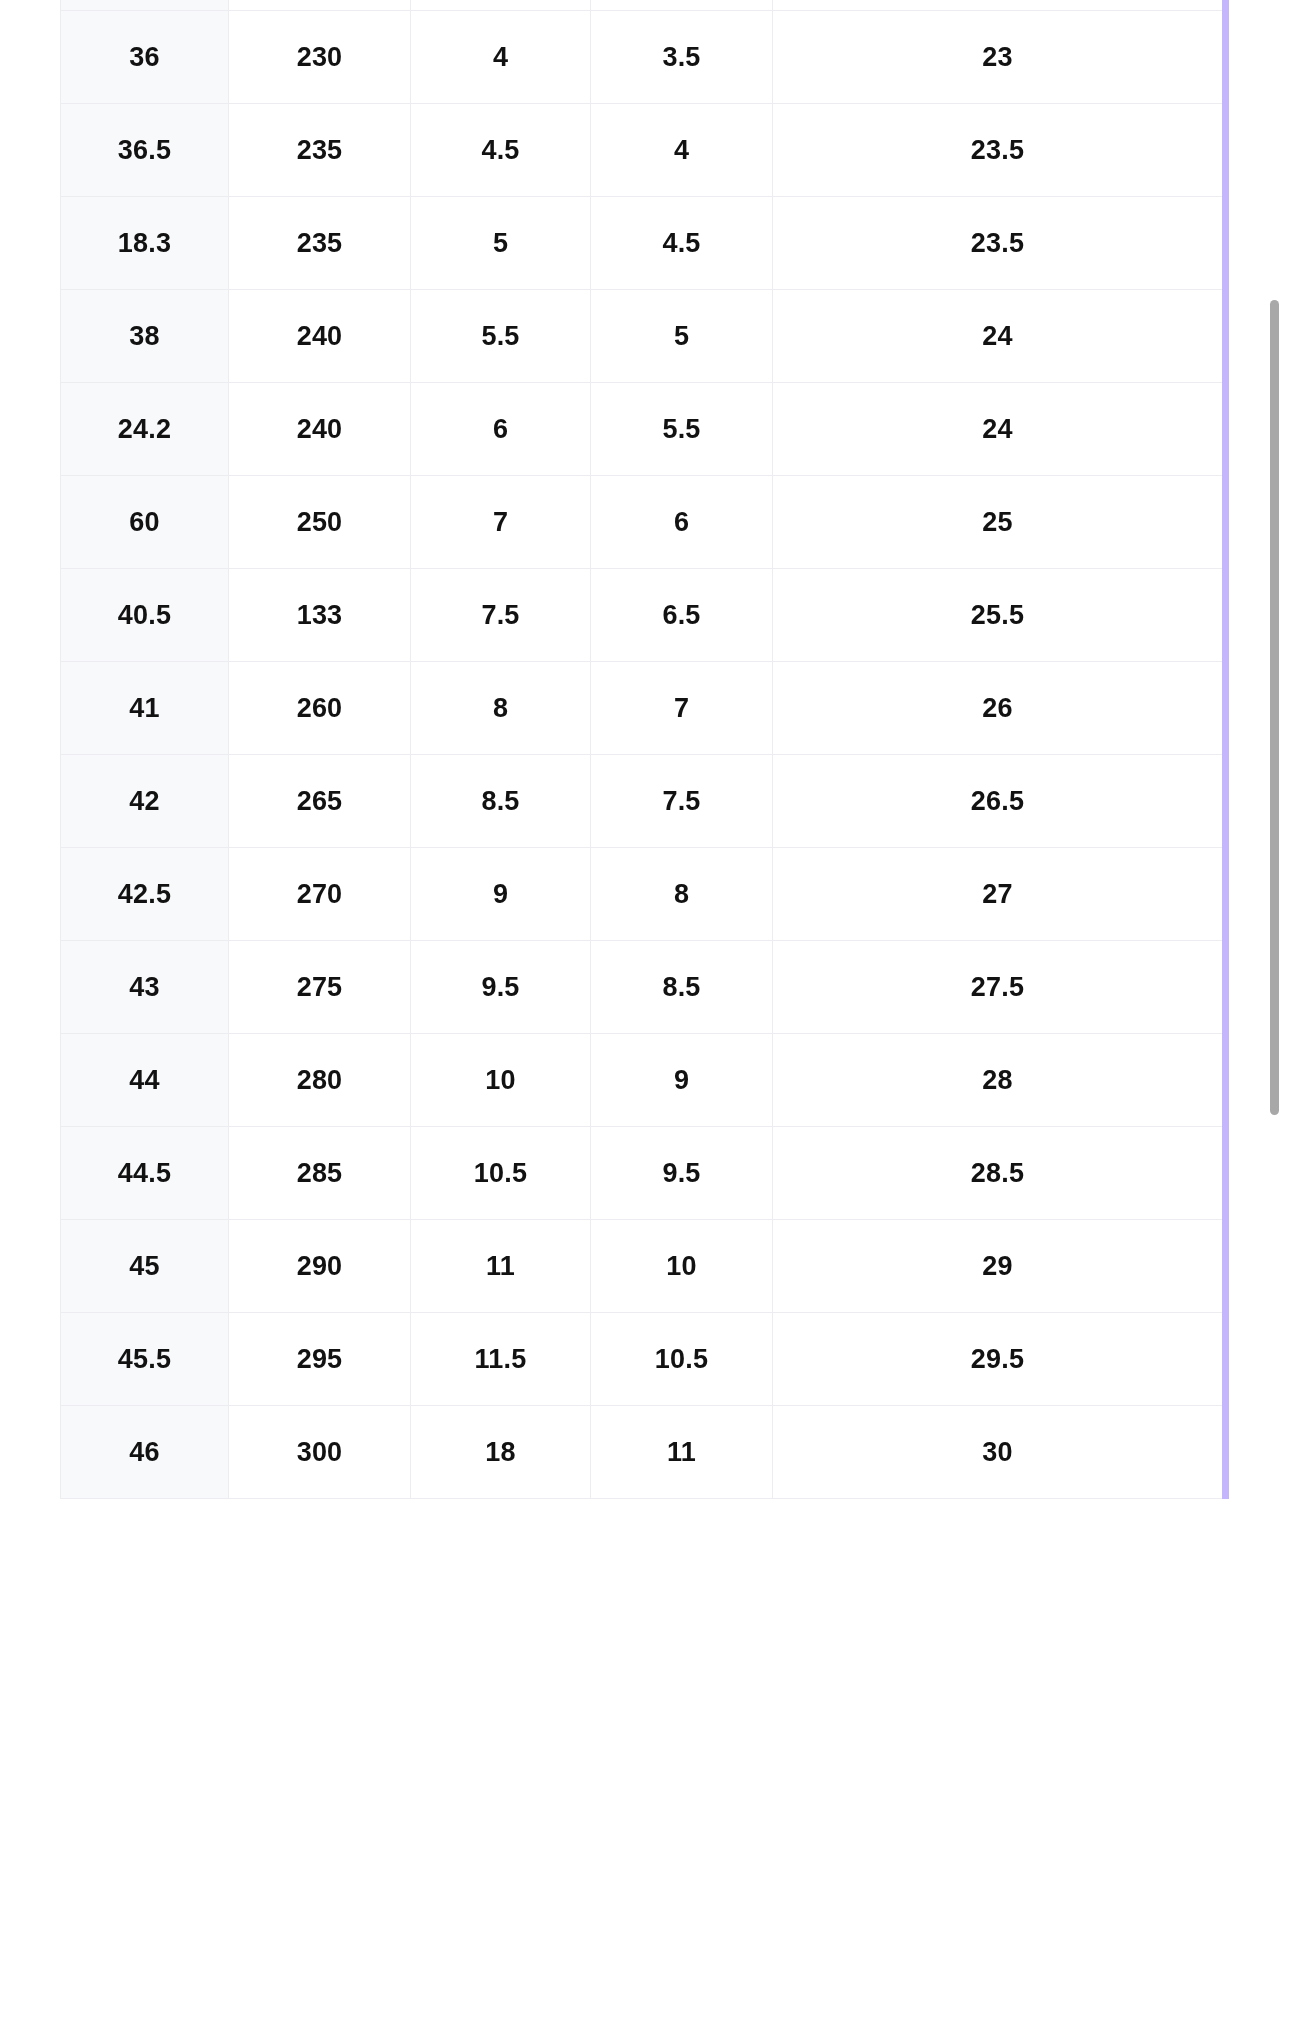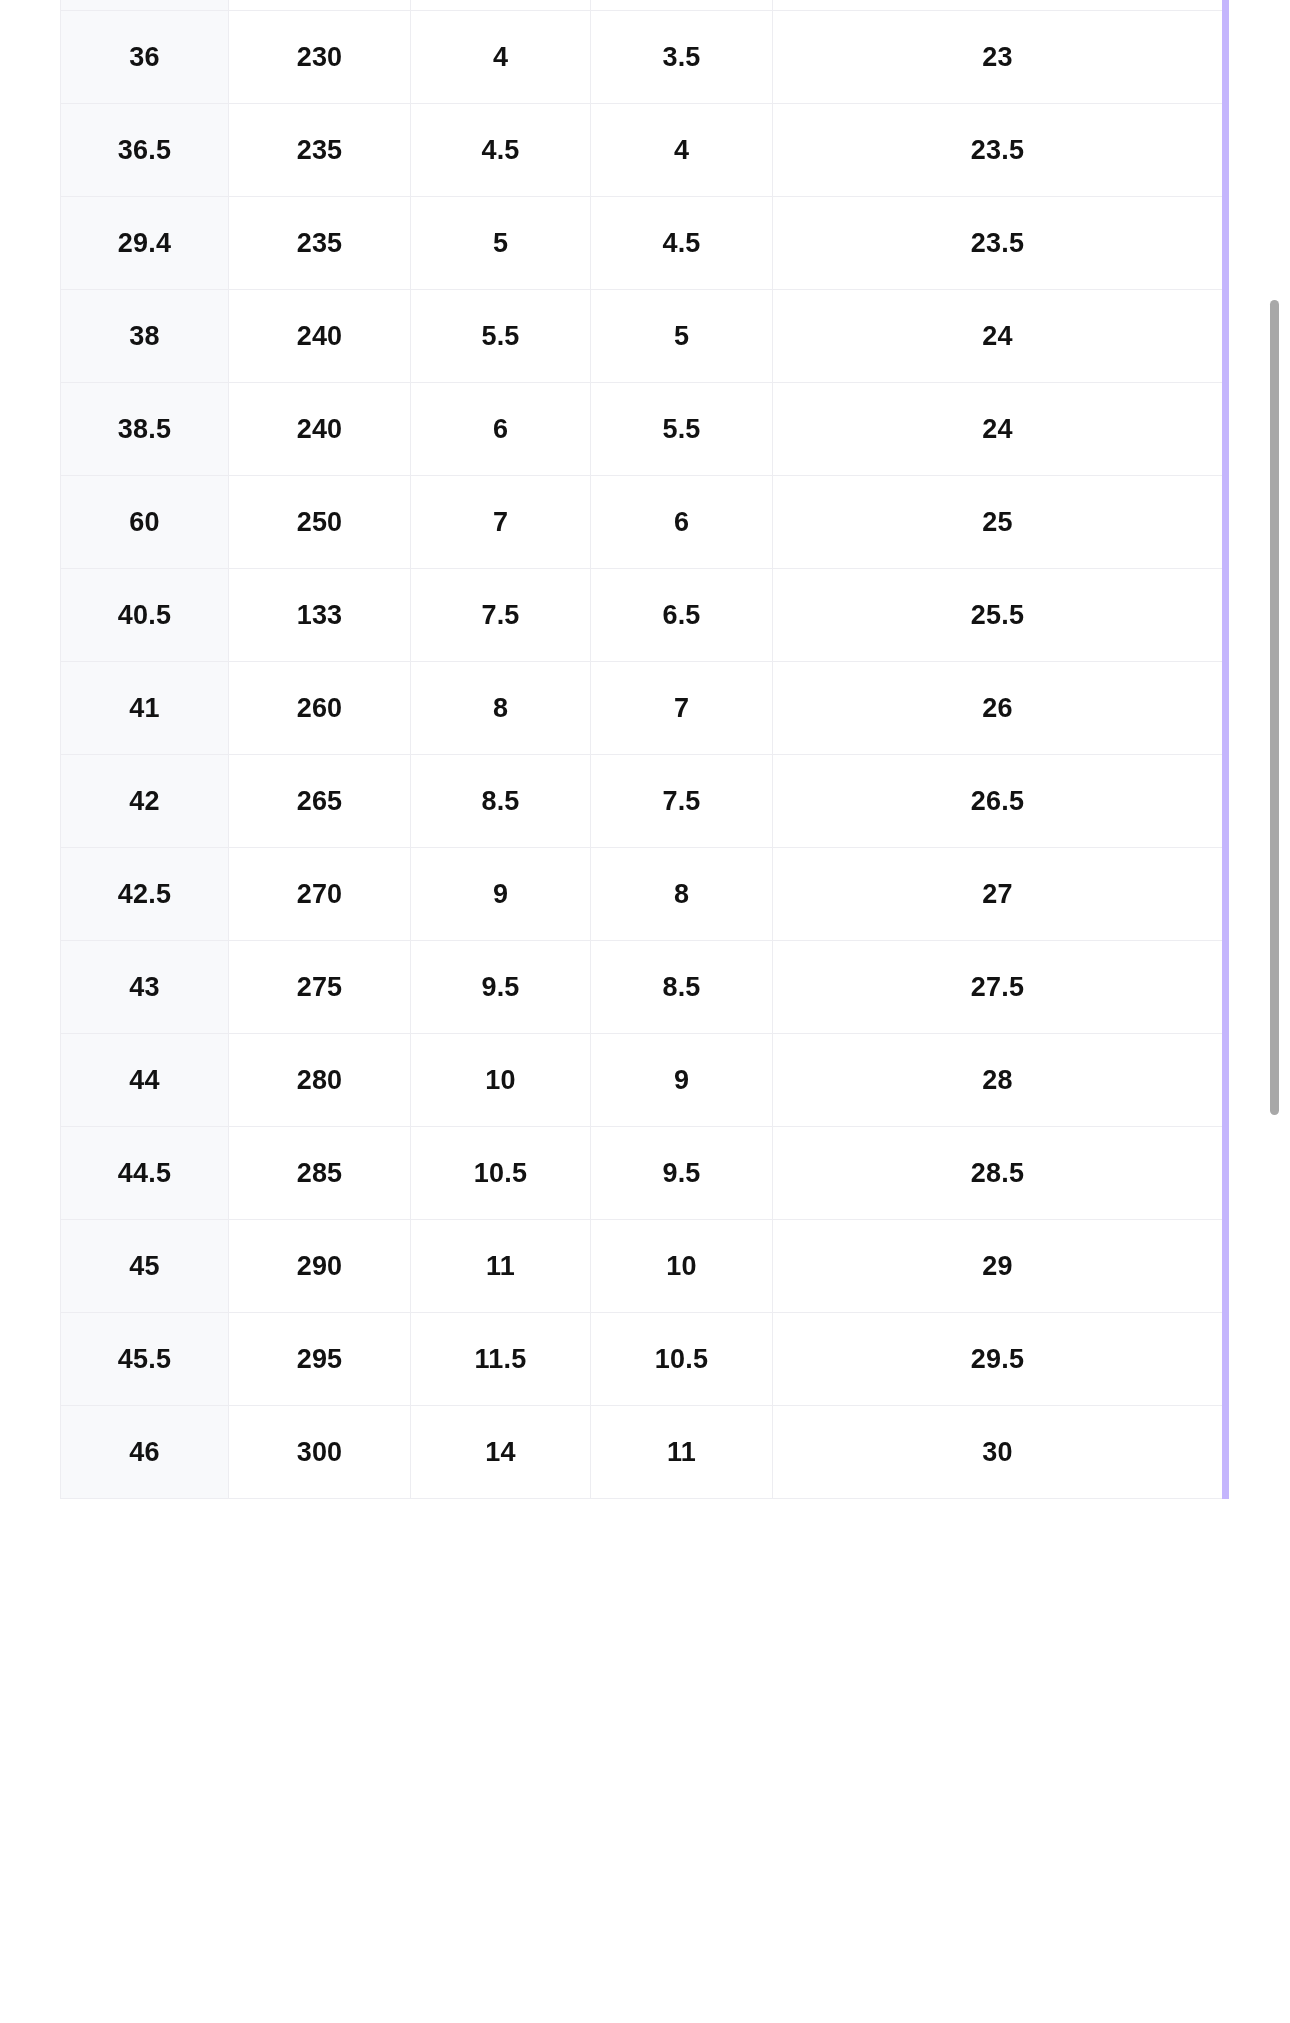--- a/index.html
+++ b/index.html
@@ -123,35 +123,35 @@
             <td class="last-col">23</td>
           </tr>
           <tr>
             <td class="first-col">36.5</td>
             <td>235</td>
             <td>4.5</td>
             <td>4</td>
             <td class="last-col">23.5</td>
           </tr>
           <tr>
-            <td class="first-col">29.4</td>
+            <td class="first-col">18.3</td>
             <td>235</td>
             <td>5</td>
             <td>4.5</td>
             <td class="last-col">23.5</td>
           </tr>
           <tr>
             <td class="first-col">38</td>
             <td>240</td>
             <td>5.5</td>
             <td>5</td>
             <td class="last-col">24</td>
           </tr>
           <tr>
-            <td class="first-col">38.5</td>
+            <td class="first-col">24.2</td>
             <td>240</td>
             <td>6</td>
             <td>5.5</td>
             <td class="last-col">24</td>
           </tr>
           <tr>
             <td class="first-col">60</td>
             <td>250</td>
             <td>7</td>
             <td>6</td>
@@ -216,21 +216,21 @@
           <tr>
             <td class="first-col">45.5</td>
             <td>295</td>
             <td>11.5</td>
             <td>10.5</td>
             <td class="last-col">29.5</td>
           </tr>
           <tr>
             <td class="first-col">46</td>
             <td>300</td>
-            <td>14</td>
+            <td>18</td>
             <td>11</td>
             <td class="last-col">30</td>
           </tr>
         </tbody>
     </table>
   </div>
 </div>
 
 <div id="scrollbar-track">
   <div id="scrollbar-thumb" style="top: 300px; height: 815px; background: rgb(168, 168, 168);"></div>

